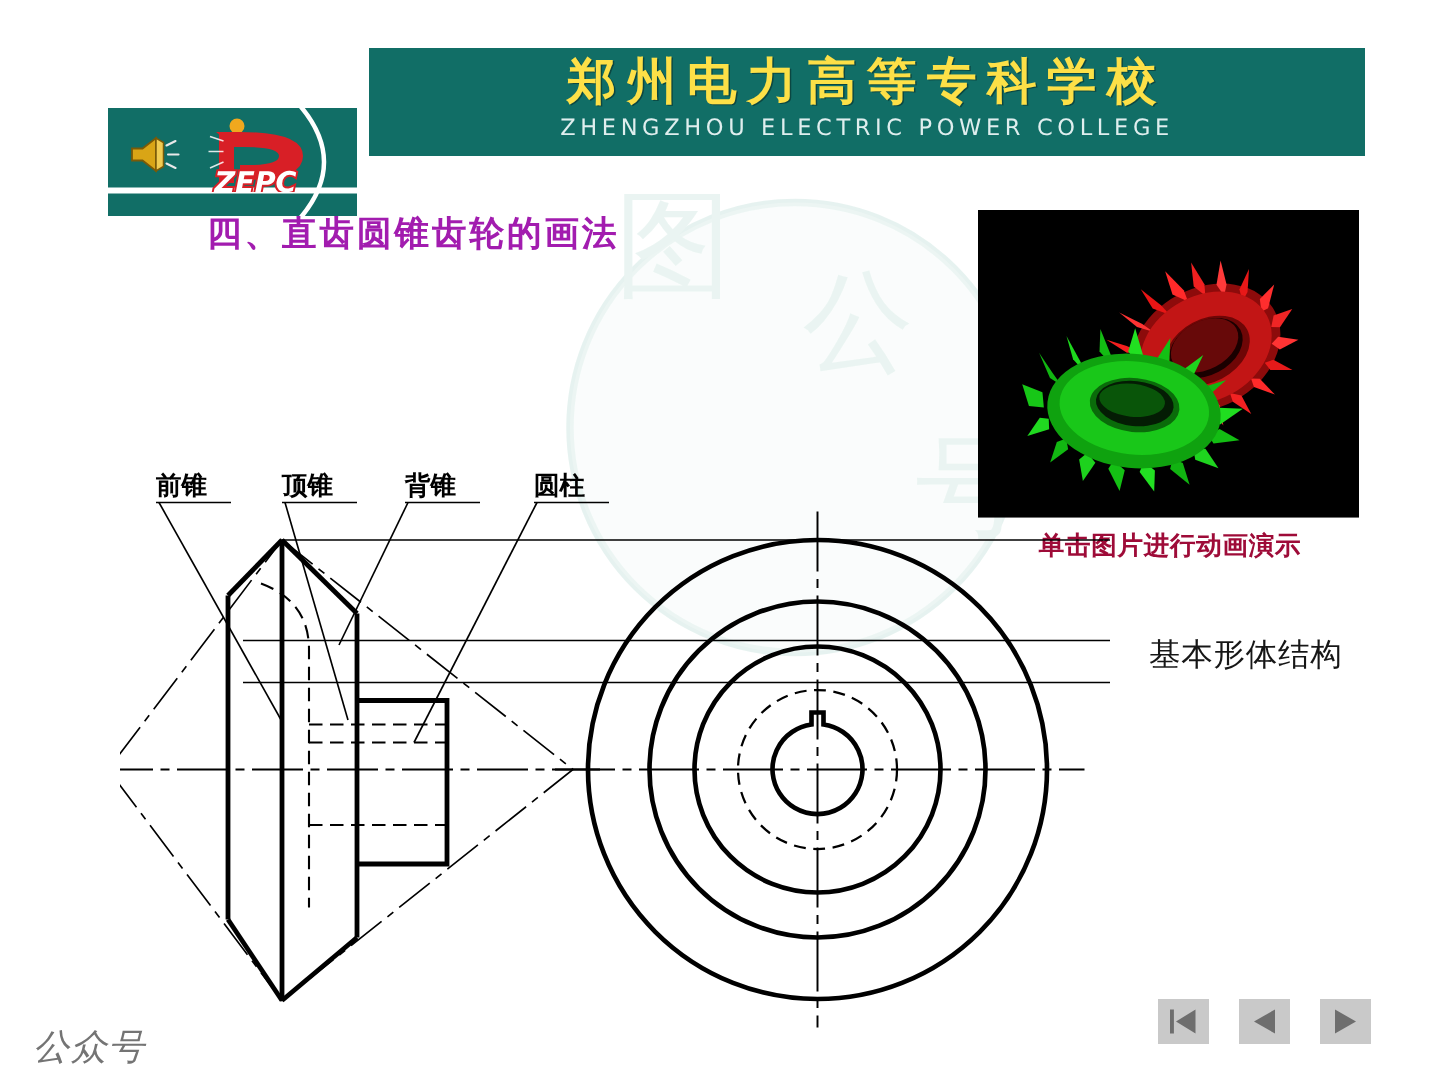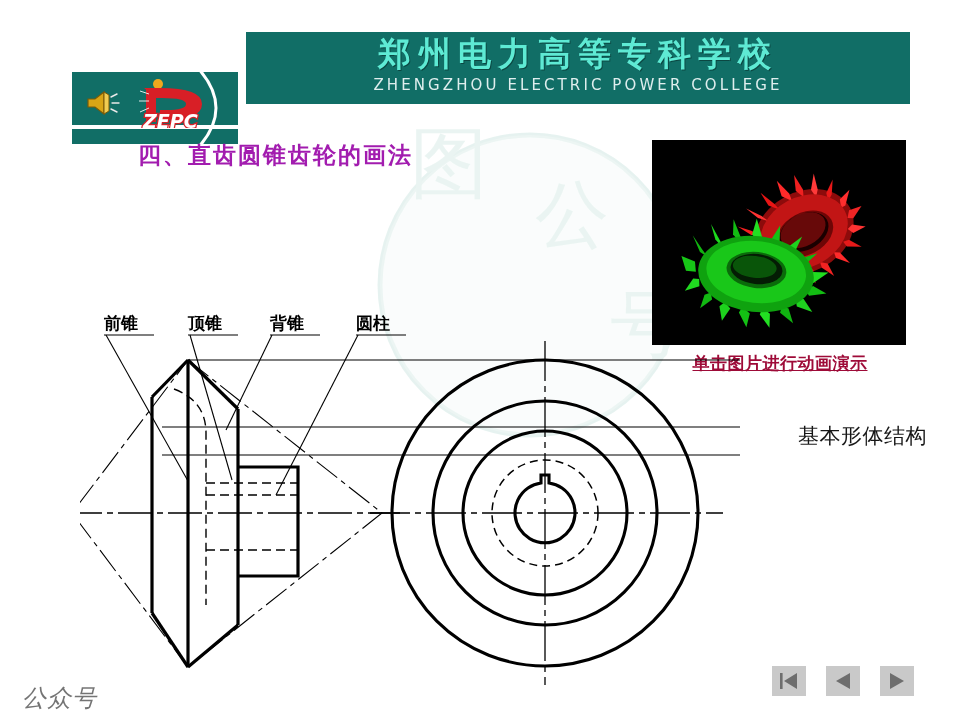--- a/index.html
+++ b/index.html
@@ -67,21 +67,21 @@
   #title-panel {
     position: absolute;
     left: 174px; top: 0;
     width: 664px; height: 72px;
     background: #116e66;
     text-align: center;
   }
   #school-cn {
     display: block;
     margin-top: 2px;
-    color: #5eead4;
+    color: #fde047;
     font-family: "DejaVu Serif", "Liberation Serif", serif;
     font-weight: bold;
     font-size: 33px;
     letter-spacing: 7px;
     line-height: 40px;
     text-shadow: 1px 1px 0 rgba(0,0,0,.35);
   }
   #school-en {
     display: block;
     color: #dfeeee;
@@ -126,35 +126,34 @@
     position: absolute;
     left: 652px; top: 352px;
     width: 256px;
     text-align: center;
     color: #9e0b38;
     font-family: "DejaVu Serif", "Liberation Serif", serif;
     font-weight: bold;
     font-size: 17px;
     letter-spacing: .5px;
     white-space: nowrap;
-    text-decoration: underline;
   }
 
   
   #body-note {
     position: absolute;
     left: 766px; top: 418px;
     width: 190px;
     color: #161616;
     font-family: "DejaVu Serif", "Liberation Serif", serif;
     font-size: 21px;
     line-height: 37px;
     letter-spacing: .5px;
   }
-  #body-note div { white-space: nowrap; margin-left: 32px; }
+  #body-note div { white-space: nowrap; }
 
   
   #drawing {
     position: absolute;
     left: 80px; top: 305px;
     width: 680px; height: 400px;
   }
 
   
   #navbar {

